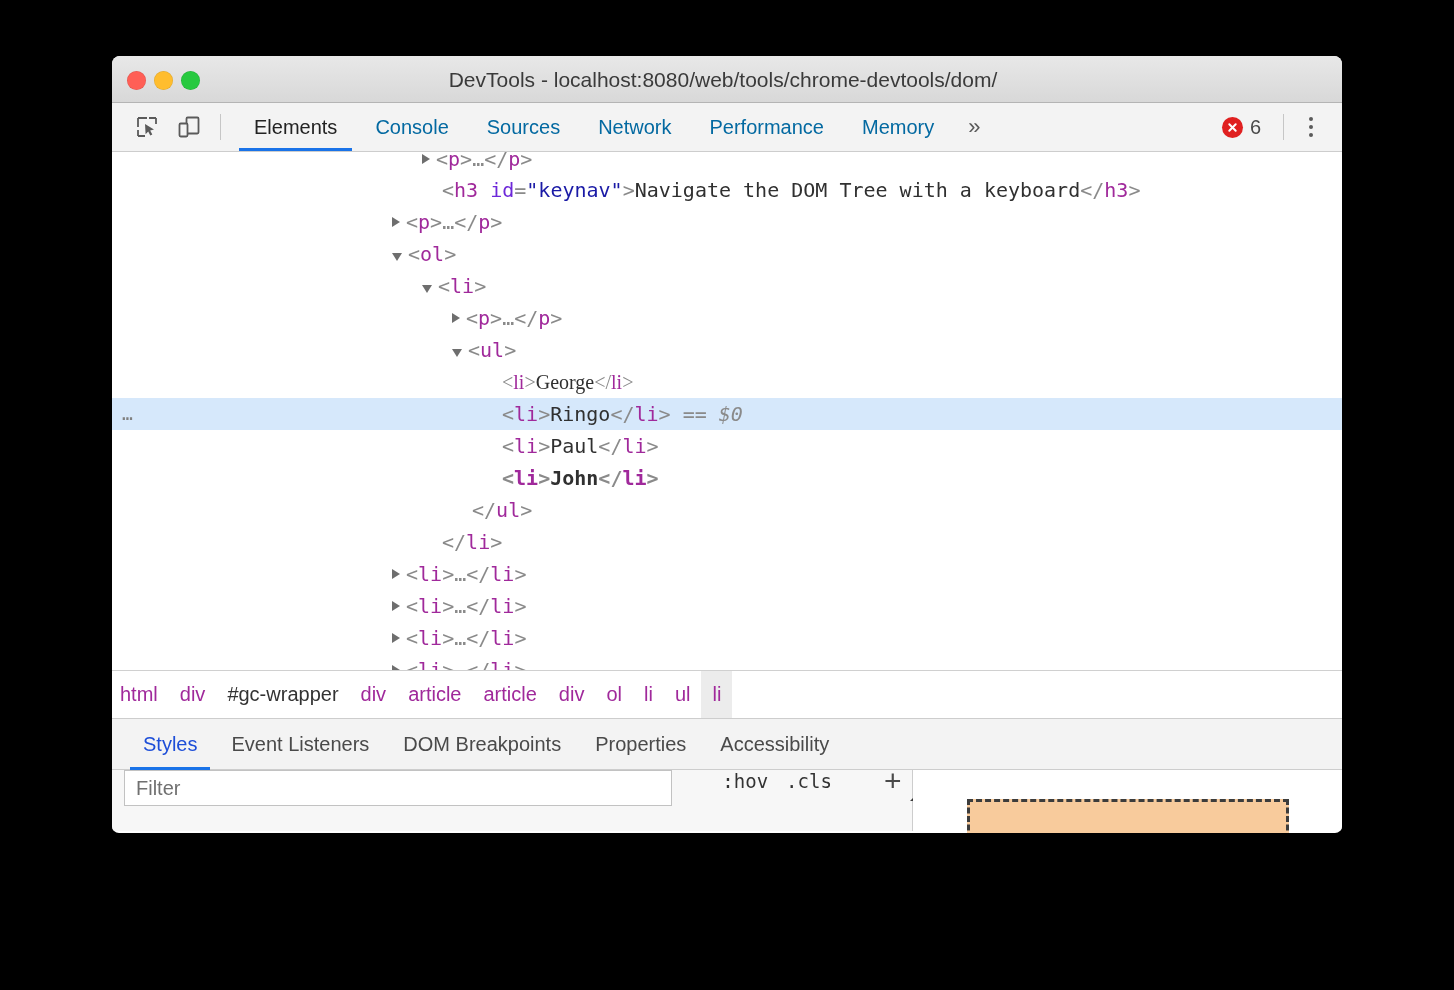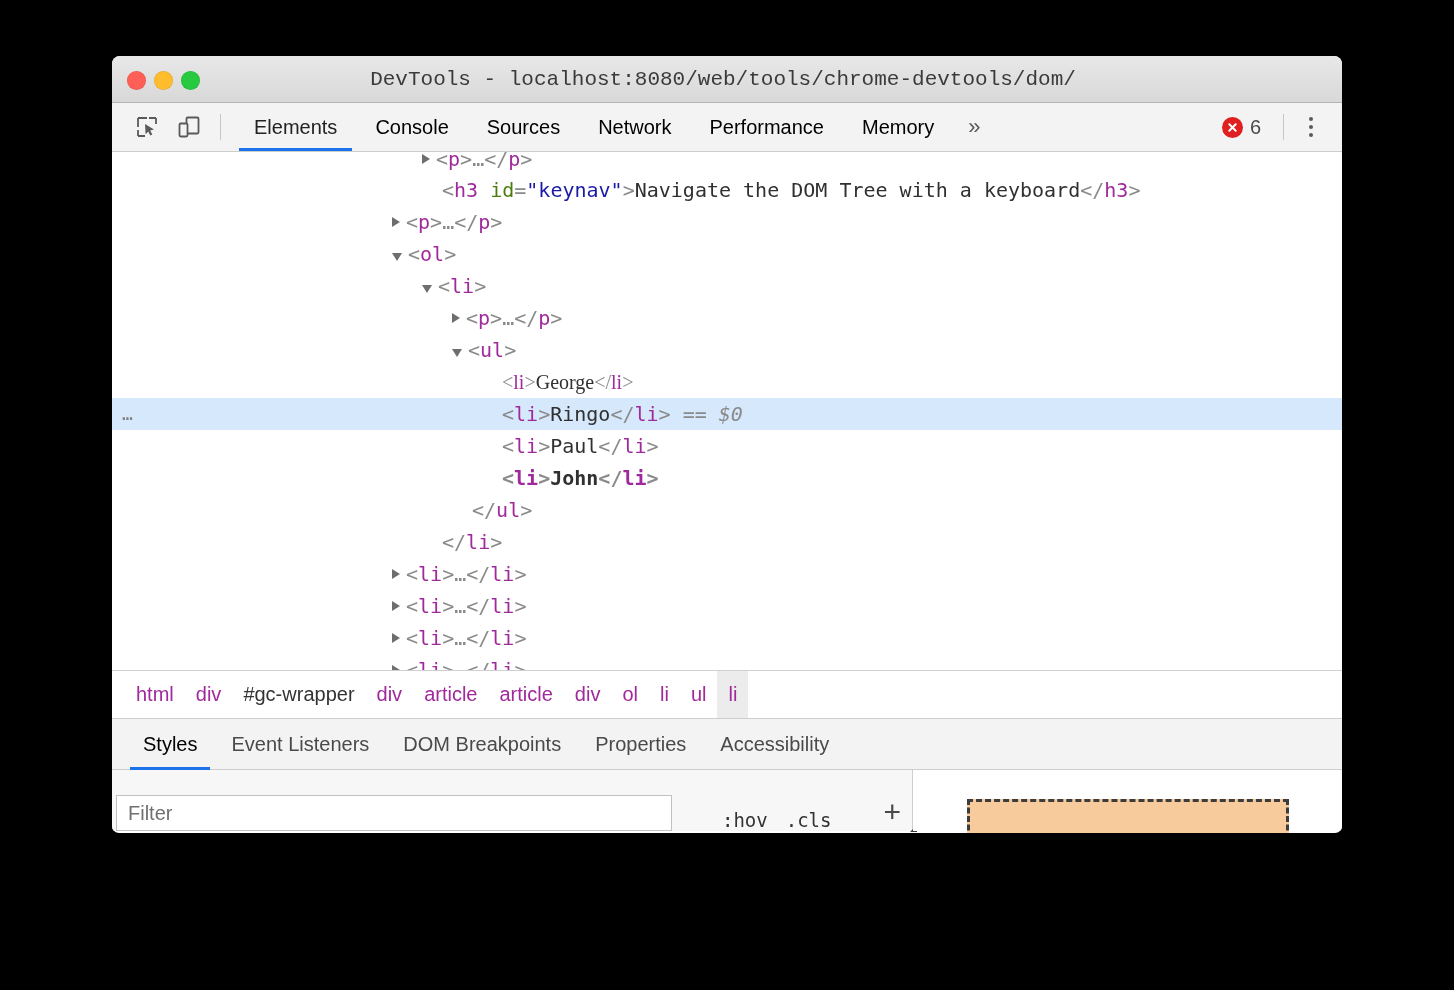--- a/index.html
+++ b/index.html
@@ -34,21 +34,21 @@
     border-bottom: 1px solid #b4b4b4;
   }
   #traffic { position: absolute; left: 15px; top: 15px; display: flex; gap: 8px; }
   .light { width: 19px; height: 19px; border-radius: 50%; display: block; }
   .light.red    { background: #ff5f56; box-shadow: inset 0 0 0 0.5px rgba(0,0,0,0.12); }
   .light.yellow { background: #ffbd2e; box-shadow: inset 0 0 0 0.5px rgba(0,0,0,0.12); }
   .light.green  { background: #27c93f; box-shadow: inset 0 0 0 0.5px rgba(0,0,0,0.12); }
   #win-title {
     position: absolute; left: 0; right: 8px; top: 0;
     height: 47px; line-height: 47px; text-align: center;
-    font-size: 21px; color: #3a3a3a; font-family: Liberation Mono, monospace;
+    font-size: 21px; color: #3a3a3a; font-family: Liberation Sans, sans-serif;
   }
 
   
   #tabbar {
     position: relative;
     height: 49px;
     background: #f3f3f3;
     border-bottom: 1px solid #cdcdcd;
     display: flex;
     align-items: center;
@@ -60,21 +60,21 @@
   }
   .vdivider { width: 1px; height: 26px; background: #c6c6c6; margin: 0 14px 0 10px; }
 
   #tabs { display: flex; align-items: flex-end; height: 100%; }
   .tab {
     position: relative;
     height: 48px;
     display: flex; align-items: center;
     padding: 0 19px;
     font-size: 20px;
-    color: #000000;
+    color: #0369a1;
     white-space: nowrap;
   }
   .tab.active { color: #222222; }
   .tab.active::after {
     content: ""; position: absolute; left: 4px; right: 4px; bottom: 0;
     height: 3px; background: #1a73e8;
   }
   .tab.more { font-size: 22px; color: #5a5a5a; padding: 0 15px; }
 
   #tabbar-right {
@@ -130,21 +130,21 @@
   }
   .arrow.open {
     border-top: 8px solid #6e6e6e;
     border-left: 5.5px solid transparent;
     border-right: 5.5px solid transparent;
     top: 1px;
   }
   .arrow.none { border: none; width: 14px; height: 1px; }
   .br   { color: #8a8a8a; }
   .tag  { color: #a0299b; }
-  .attr { color: #4d7c0f; }
+  .attr { color: #6d28d9; }
   .val  { color: #1a1aa6; }
   .txt  { color: #303030; }
   .ell  { color: #8a8a8a; }
   .eqs  { color: #8a8a8a; font-style: italic; }
 
   
   #crumbs {
     height: 48px;
     background: #ffffff;
     border-top: 1px solid #d0d0d0;
@@ -154,60 +154,60 @@
     font-family: "Liberation Sans", sans-serif;
   }
   .crumb {
     display: flex; align-items: center;
     padding: 0 11px;
     color: #a0299b;
     white-space: nowrap;
   }
   .crumb.id { color: #333333; }
   .crumb.sel { background: #ececec; }
-  .crumb:first-child { padding-left: 24px; }
+  .crumb:first-child { padding-left: 8px; }
 
   
   #subtabs {
     height: 52px;
     background: #f3f3f3;
     border-top: 1px solid #cdcdcd;
     border-bottom: 1px solid #cdcdcd;
     display: flex;
     align-items: center;
     padding-left: 14px;
     font-size: 20px;
   }
   .subtab {
     position: relative;
     height: 51px;
     display: flex; align-items: center;
     padding: 0 17px;
     color: #4a4a4a;
     white-space: nowrap;
   }
-  .subtab.active { color: #000000; }
+  .subtab.active { color: #1d4ed8; }
   .subtab.active::after {
     content: ""; position: absolute; left: 4px; right: 4px; bottom: 0;
     height: 3px; background: #1a73e8;
   }
 
   
   #stylespane {
     position: relative;
     height: 61px;
     display: flex;
   }
   #styles-left {
     width: 801px;
     background: #f7f7f7;
     border-right: 1px solid #cdcdcd;
     display: flex;
-    align-items: flex-end;
-    padding: 0 0 0 4px;
+    align-items: flex-start;
+    padding: 0 0 0 12px;
     position: relative;
     gap: 32px;
   }
   #filterbox {
     width: 584px; height: 36px;
     background: #ffffff;
     border: 1px solid #c2c2c2;
     display: flex; align-items: center;
     padding-left: 11px;
   }

